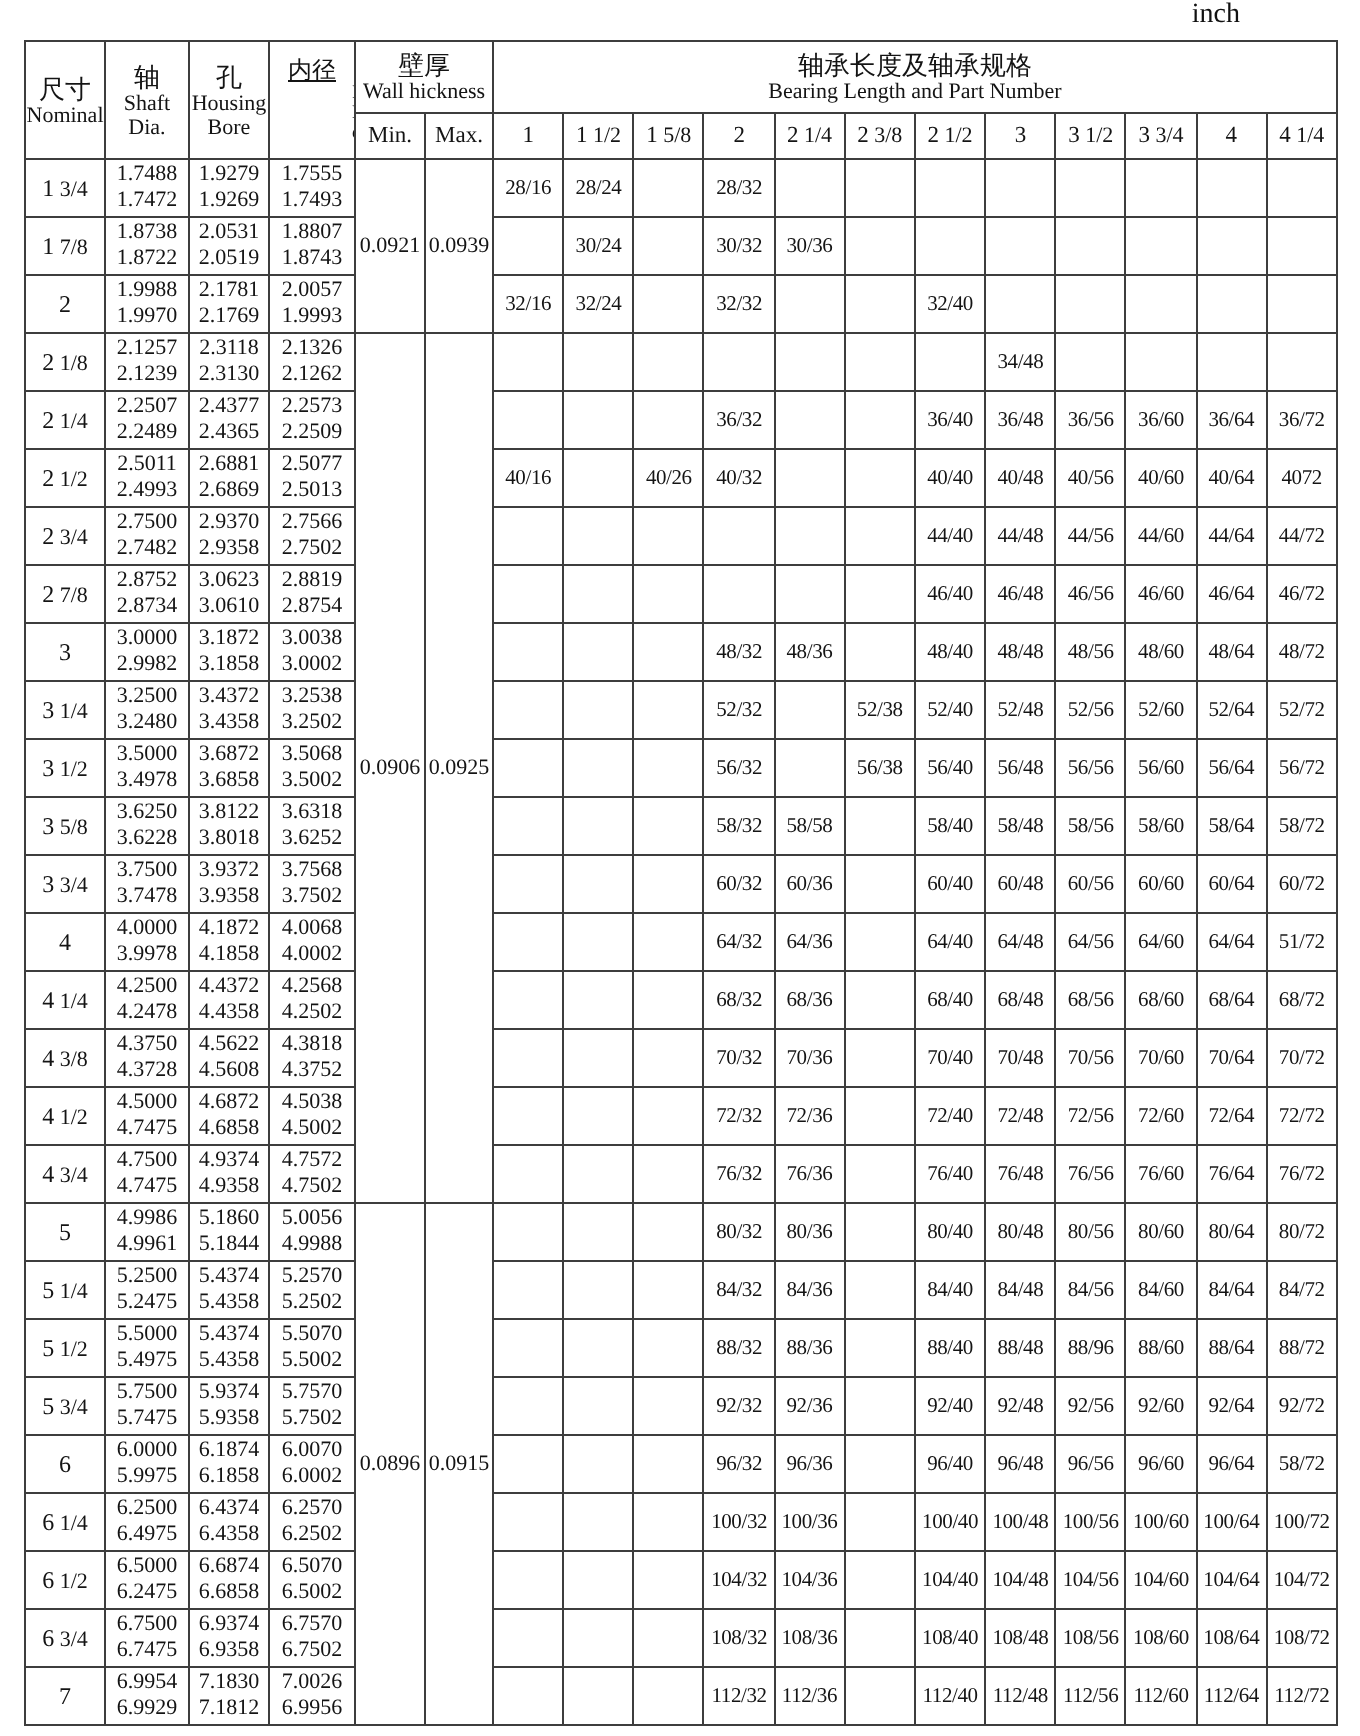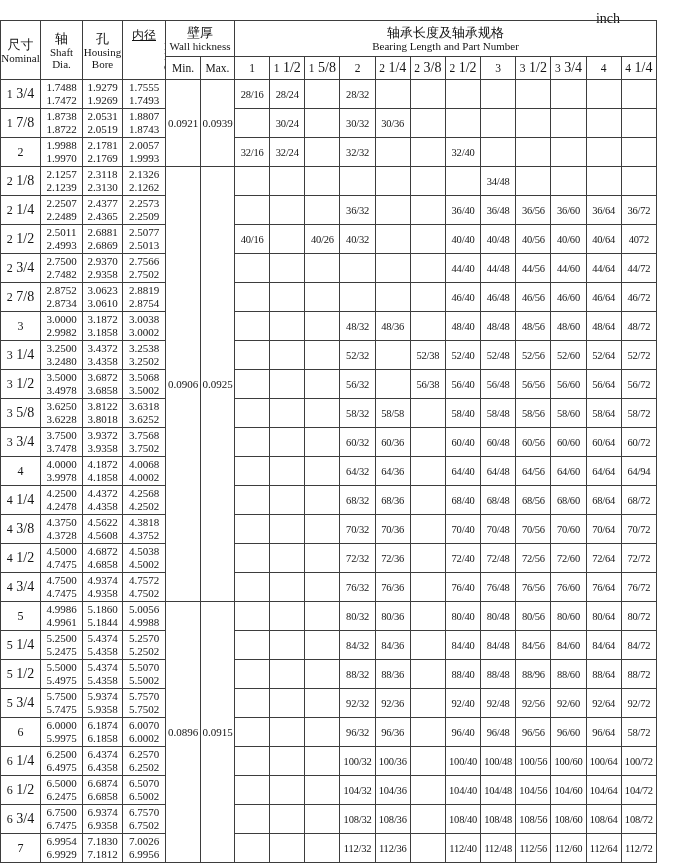--- a/index.html
+++ b/index.html
@@ -4,26 +4,26 @@
 <style>
   html,body { margin:0; padding:0; background:#ffffff; }
   body {
     width:680px; height:868px; overflow:hidden;
     font-family:"Liberation Serif","DejaVu Serif",serif;
     color:#141414;
   }
   .page { position:relative; width:680px; height:868px; background:#fff; }
 
   .unit-label {
-    position:absolute; top:11px; right:60px;
+    position:absolute; top:0; right:60px;
     font-size:14px; color:#111;
   }
 
   table.spec {
-    position:absolute; left:0; top:20px;
+    position:absolute; left:12px; top:20px;
     width:656px; border-collapse:collapse; table-layout:fixed;
   }
   .spec th, .spec td {
     border:1px solid #3d3d3d; padding:0; margin:0;
     text-align:center; vertical-align:middle;
     font-weight:normal; overflow:hidden; white-space:nowrap;
   }
 
   
   tr.hrow1 { height:36px; }
@@ -31,21 +31,21 @@
   .h-cn  { font-size:13px; line-height:15px; }
   .h-en  { font-size:11px; line-height:12px; }
   .h-en-sm { font-size:9.5px; line-height:10px;margin-left:41px; }
   .h-cn-sm { font-size:12px; line-height:14px;text-decoration:underline; }
   th.size-th { font-size:11.5px; }
   th.minmax  { font-size:11.5px; }
 
   
   tbody tr { height:29px; }
   td.nominal { font-size:12px; }
-  .fr { font-size:14px; }
+  .fr { font-size:11px; }
   td.dual div { font-size:11px; line-height:13.5px; }
   td.part { font-size:10.5px; letter-spacing:-0.2px; }
   td.wall { font-size:11px; }
 </style>
 </head>
 <body>
 
 <div class="page">
 
   <div class="unit-label">inch</div>
@@ -496,21 +496,21 @@
           <td class="part"></td>
           <td class="part"></td>
           <td class="part">64/32</td>
           <td class="part">64/36</td>
           <td class="part"></td>
           <td class="part">64/40</td>
           <td class="part">64/48</td>
           <td class="part">64/56</td>
           <td class="part">64/60</td>
           <td class="part">64/64</td>
-          <td class="part">64/94</td>
+          <td class="part">51/72</td>
         </tr>
         <tr>
           <td class="nominal">4<span class="fr">&nbsp;1/4</span></td>
           <td class="dual">
             <div>4.2500</div>
             <div>4.2478</div>
           </td>
           <td class="dual">
             <div>4.4372</div>
             <div>4.4358</div>

